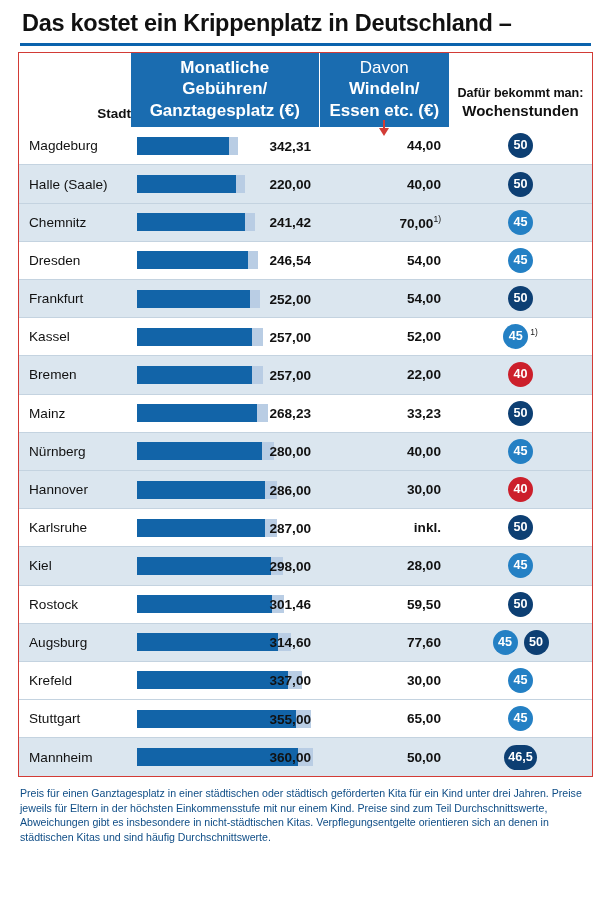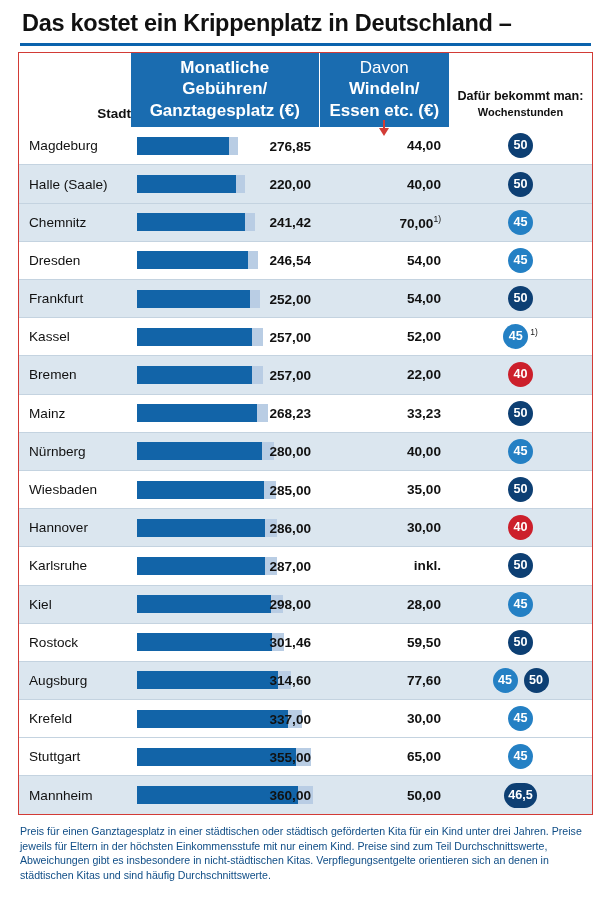--- a/index.html
+++ b/index.html
@@ -77,21 +77,21 @@
   .th-blue .lt { font-weight: normal; }
   .th-blue.fee { border-right: 1px solid #ffffff; }
   .th-white {
     background: #ffffff;
     text-align: center;
     font-size: 12.6px;
     line-height: 1.25;
     padding: 4px 6px 6px 6px;
     color: #111;
   }
-  .th-white .strong { font-weight: bold; font-size: 11px; }
+  .th-white .strong { font-weight: bold; font-size: 15px; }
   .arrow-down {
     position: absolute;
     left: 50%;
     bottom: -9px;
     transform: translateX(-50%);
     width: 0; height: 0;
     border-left: 5px solid transparent;
     border-right: 5px solid transparent;
     border-top: 8px solid #d23b36;
   }
@@ -224,21 +224,21 @@
         </tr>
       </thead>
       <tbody id="tbody">
           <tr class="odd">
             <td class="city">Magdeburg</td>
             <td class="feecell">
               <div class="barbox">
                 <div class="bar-main" style="width: 92px;"></div>
                 <div class="bar-tip" style="left: 92px; width: 9px;"></div>
               </div>
-              <span class="feeval">276,85</span>
+              <span class="feeval">342,31</span>
             </td>
             <td class="extra">44,00</td>
             <td class="hours"><span class="pill blue">50</span></td>
           </tr>
           <tr class="even">
             <td class="city">Halle (Saale)</td>
             <td class="feecell">
               <div class="barbox">
                 <div class="bar-main" style="width: 99px;"></div>
                 <div class="bar-tip" style="left: 99px; width: 9px;"></div>
@@ -324,32 +324,20 @@
             <td class="city">Nürnberg</td>
             <td class="feecell">
               <div class="barbox">
                 <div class="bar-main" style="width: 125px;"></div>
                 <div class="bar-tip" style="left: 125px; width: 12px;"></div>
               </div>
               <span class="feeval">280,00</span>
             </td>
             <td class="extra">40,00</td>
             <td class="hours"><span class="pill mid">45</span></td>
-          </tr>
-          <tr class="odd">
-            <td class="city">Wiesbaden</td>
-            <td class="feecell">
-              <div class="barbox">
-                <div class="bar-main" style="width: 127px;"></div>
-                <div class="bar-tip" style="left: 127px; width: 12px;"></div>
-              </div>
-              <span class="feeval">285,00</span>
-            </td>
-            <td class="extra">35,00</td>
-            <td class="hours"><span class="pill blue">50</span></td>
           </tr>
           <tr class="even">
             <td class="city">Hannover</td>
             <td class="feecell">
               <div class="barbox">
                 <div class="bar-main" style="width: 128px;"></div>
                 <div class="bar-tip" style="left: 128px; width: 12px;"></div>
               </div>
               <span class="feeval">286,00</span>
             </td>

